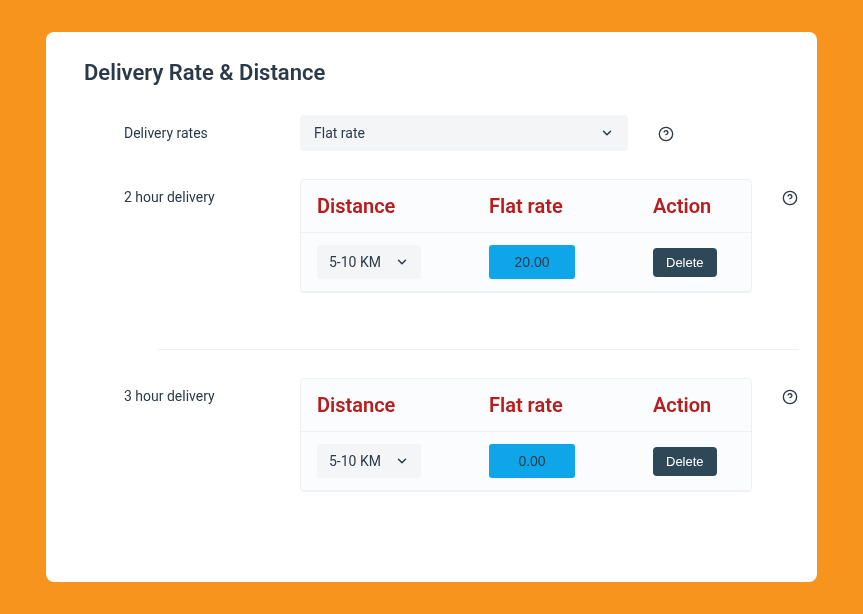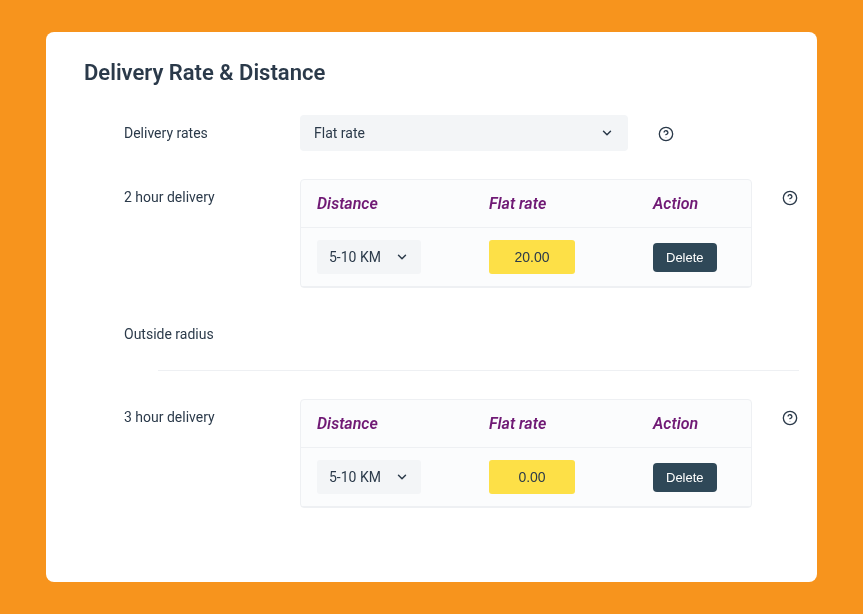--- a/index.html
+++ b/index.html
@@ -87,24 +87,23 @@
       border: 1px solid #eef0f3;
       border-radius: 4px;
       width: 452px;
     }
     .table-header {
       display: flex;
       padding: 14px 16px;
       border-bottom: 1px solid #eef0f3;
     }
     .table-header div {
-      font-size: 16px;
+      font-size: 20px;
       font-weight: 600;
-      color: #701a75;
-      font-style: italic;
+      color: #b91c1c;
     }
     .col-distance {
       width: 172px;
     }
     .col-rate {
       width: 164px;
     }
     .col-action {
       flex: 1;
     }
@@ -119,21 +118,21 @@
       border-radius: 3px;
       padding: 9px 12px;
       font-size: 14px;
       color: #2b3a4a;
       display: inline-flex;
       align-items: center;
       gap: 14px;
       cursor: pointer;
     }
     .rate-input {
-      background: #fde047;
+      background: #0ea5e9;
       border: none;
       border-radius: 3px;
       padding: 9px 12px;
       font-size: 14px;
       color: #2b3a4a;
       width: 86px;
       text-align: center;
       outline: none;
     }
     .btn-delete {
@@ -222,21 +221,20 @@
         <svg viewBox="0 0 24 24" width="16" height="16" fill="none" stroke="#2b3a4a" stroke-width="2">
             <circle cx="12" cy="12" r="10"></circle>
             <path d="M9.1 9a3 3 0 0 1 5.8 1c0 2-3 3-3 3" stroke-linecap="round"></path>
             <circle cx="12" cy="17" r="0.6" fill="#2b3a4a" stroke="none"></circle>
           </svg>
       </span>
     </div>
   </div>
 
   <div class="row">
-    <div class="row-label">Outside radius</div>
   </div>
 
   <hr class="divider">
 
   <div class="row">
     <div class="row-label">3 hour delivery</div>
     <div class="row-content">
       <div class="table-container">
         <div class="table-header">
           <div class="col-distance">Distance</div>

